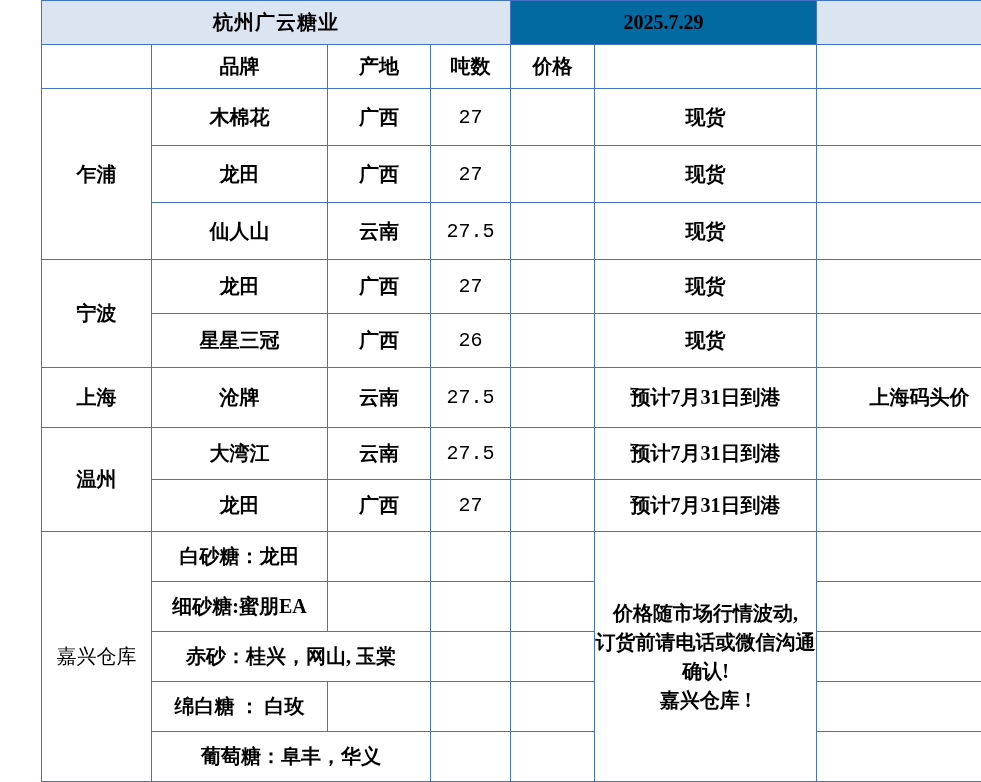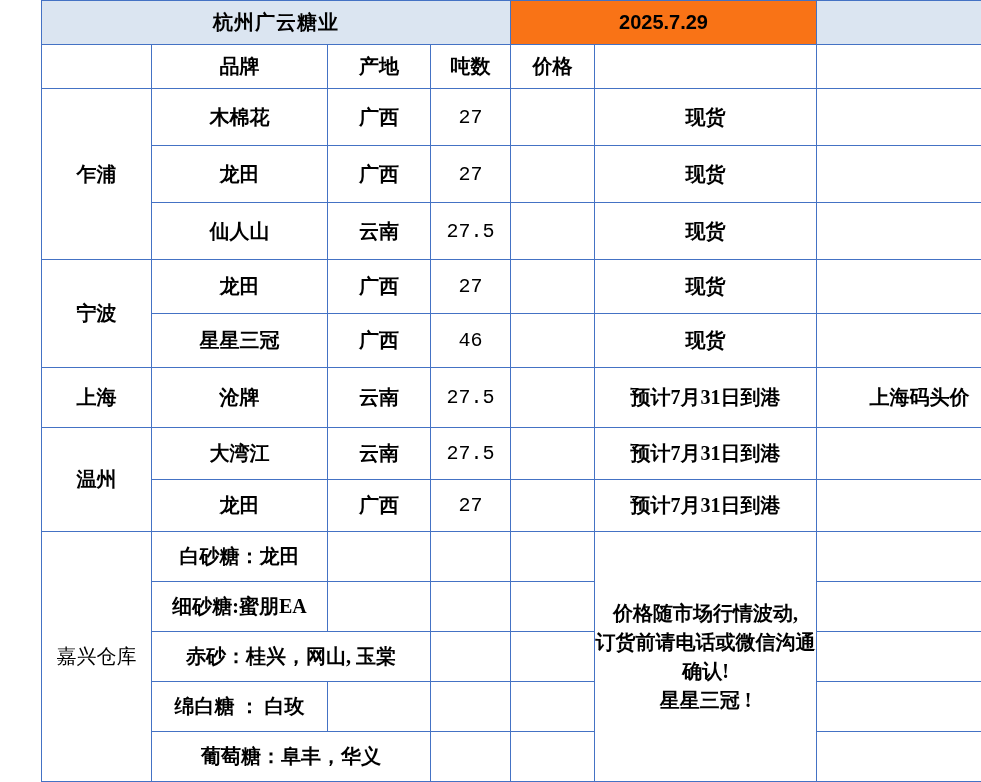--- a/index.html
+++ b/index.html
@@ -39,24 +39,24 @@
   .title-cell {
     background: #dbe5f1;
     font-weight: bold;
     font-size: 30px;
     letter-spacing: 1px;
     text-align: center;
     vertical-align: middle;
     white-space: nowrap;
   }
   .title-date {
-    background: #f97316;
+    background: #0369a1;
     font-weight: bold;
     font-size: 26px;
-    font-family: Liberation Sans, sans-serif;
+    font-family: Liberation Serif, serif;
     text-align: left;
     padding-left: 54px;
     vertical-align: middle;
     white-space: nowrap;
   }
   .title-blank {
     background: #dbe5f1;
   }
   
   .hdr {
@@ -183,21 +183,21 @@
         <td class="brand">龙田</td>
         <td class="origin">广西</td>
         <td class="tons">27</td>
         <td class="empty"></td>
         <td class="spot">现货</td>
         <td class="note-right"></td>
       </tr>
       <tr style="height:54px">
         <td class="brand">星星三冠</td>
         <td class="origin">广西</td>
-        <td class="tons">46</td>
+        <td class="tons">26</td>
         <td class="empty"></td>
         <td class="spot">现货</td>
         <td class="note-right"></td>
       </tr>
 
       <tr style="height:60px">
         <td class="region">上海</td>
         <td class="brand">沧牌</td>
         <td class="origin">云南</td>
         <td class="tons">27.5</td>
@@ -225,21 +225,21 @@
       </tr>
 
       <tr style="height:50px">
         <td class="warehouse" rowspan="5">嘉兴仓库</td>
         <td class="prod-cell">白砂糖：龙田</td>
         <td class="empty"></td>
         <td class="empty"></td>
         <td class="empty"></td>
         <td class="notice" rowspan="5">价格随市场行情波动,
 订货前请电话或微信沟通确认!
-星星三冠   !</td>
+嘉兴仓库   !</td>
         <td class="empty"></td>
       </tr>
       <tr style="height:50px">
         <td class="prod-cell">细砂糖:蜜朋EA</td>
         <td class="empty"></td>
         <td class="empty"></td>
         <td class="empty"></td>
         <td class="empty"></td>
       </tr>
       <tr style="height:50px">

